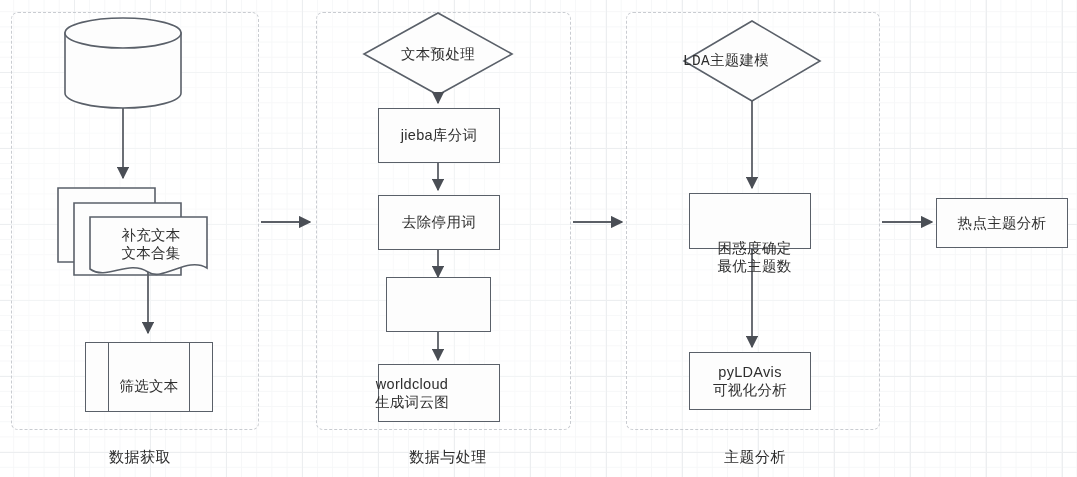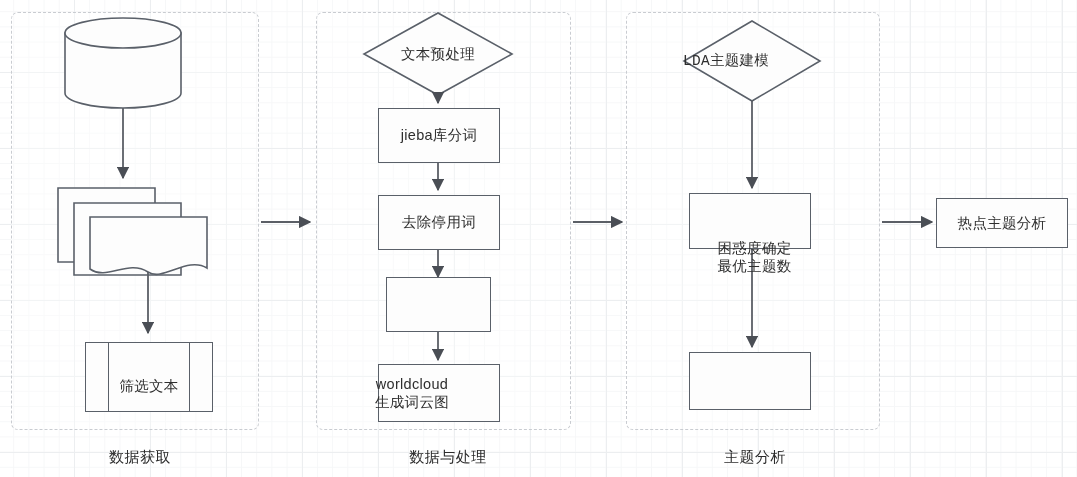--- a/index.html
+++ b/index.html
@@ -168,38 +168,42 @@
   <div class="proc-box" style="left:378px; top:195px; width:122px; height:55px;"></div>
   <div class="proc-box" style="left:386px; top:277px; width:105px; height:55px;"></div>
   <div class="proc-box" style="left:378px; top:364px; width:122px; height:58px;"></div>
 
   <div class="proc-box" style="left:689px; top:193px; width:122px; height:56px;"></div>
   <div class="proc-box" style="left:689px; top:352px; width:122px; height:58px;"></div>
 
   <div class="proc-box" style="left:936px; top:198px; width:132px; height:50px;"></div>
 
 
+  <div class="node-text" style="left:96px; top:222px; width:110px; height:44px;">补充文本
+文本合集</div>
 
   <div class="node-text" style="left:85px; top:342px; width:128px; height:88px;">筛选文本</div>
 
   <div class="node-text" style="left:370px; top:36px; width:136px; height:36px;">文本预处理</div>
 
   <div class="node-text" style="left:378px; top:108px; width:122px; height:55px;">jieba库分词</div>
 
   <div class="node-text" style="left:378px; top:195px; width:122px; height:55px;">去除停用词</div>
 
 
   <div class="node-text" style="left:356px; top:364px; width:112px; height:58px;">worldcloud
 生成词云图</div>
 
   <div class="node-text" style="left:650px; top:43px; width:152px; height:36px;font-family:Liberation Mono, monospace;">LDA主题建模</div>
 
   <div class="node-text" style="left:689px; top:193px; width:131px; height:56px;margin-top:36px;">困惑度确定
 最优主题数</div>
 
+  <div class="node-text" style="left:689px; top:352px; width:122px; height:58px;">pyLDAvis
+可视化分析</div>
 
   <div class="node-text" style="left:936px; top:198px; width:132px; height:50px;">热点主题分析</div>
 
   <div class="group-label" style="left:90px; top:448px; width:100px;">数据获取</div>
   <div class="group-label" style="left:398px; top:448px; width:100px;">数据与处理</div>
   <div class="group-label" style="left:710px; top:448px; width:90px;">主题分析</div>
 
 </div>
 
 </body></html>

